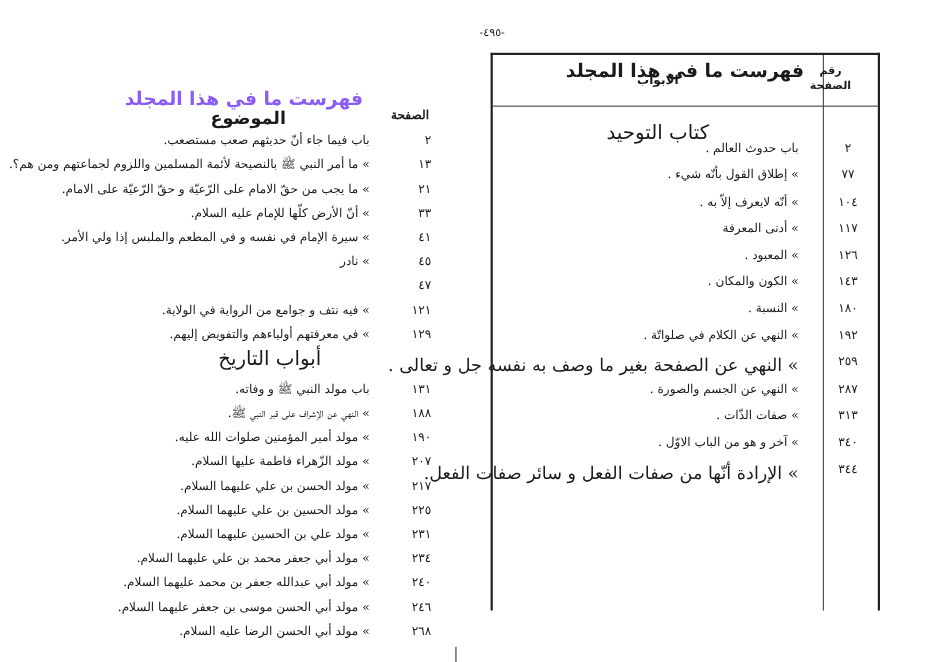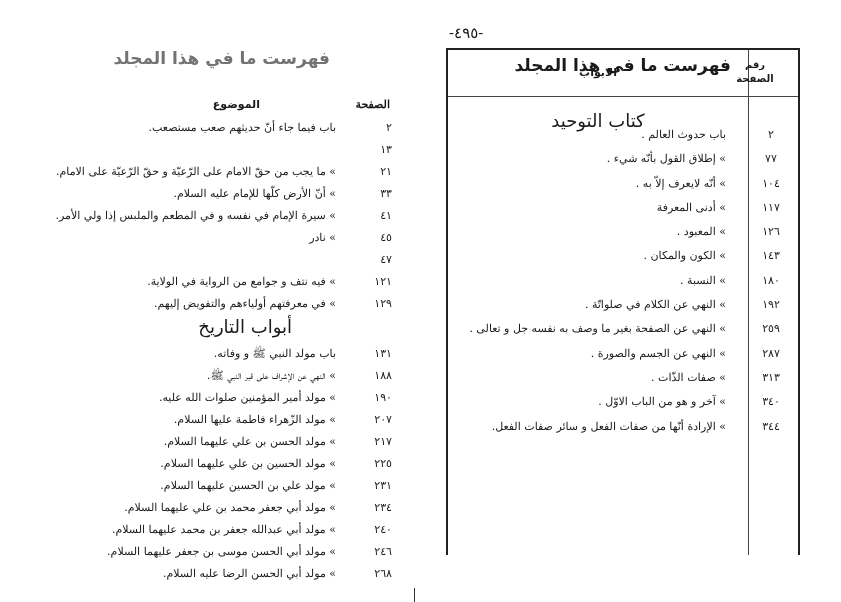--- a/index.html
+++ b/index.html
@@ -5,67 +5,68 @@
     html, body { margin: 0; padding: 0; }
     body {
       width: 841px; height: 602px; background: #ffffff; position: relative; overflow: hidden;
       font-family: "DejaVu Serif", serif; color: #1a1a1a;
     }
     .page-left { position: absolute; left: 0; top: 0; width: 420px; height: 602px; }
     .page-right { position: absolute; left: 420px; top: 0; width: 421px; height: 602px; }
 
     
     .left-title {
-      position: absolute; right: 90px; top: 48px; direction: rtl;
-      font-family: "DejaVu Sans", sans-serif; font-size: 17px; font-weight: bold; color: #737373;
+      position: absolute; right: 90px; top: 80px; direction: rtl;
+      font-family: "DejaVu Sans", sans-serif; font-size: 17px; font-weight: bold; color: #8b5cf6;
     }
     .left-head-page { position: absolute; right: 30px; top: 98px; direction: rtl; font-size: 11px; font-weight: bold; font-family: Liberation Sans, sans-serif; }
-    .left-head-topic { position: absolute; right: 160px; top: 98px; direction: rtl; font-size: 11px; font-weight: bold; font-family: "DejaVu Sans", sans-serif; margin-left: 48px; }
+    .left-head-topic { position: absolute; right: 160px; top: 98px; direction: rtl; font-size: 16px; font-weight: bold; font-family: "DejaVu Sans", sans-serif; margin-left: 48px; }
     .left-list { position: absolute; right: 28px; top: 118px; width: 390px; }
     .lrow { position: relative; height: 22px; direction: rtl; white-space: nowrap; }
     .lrow .num { position: absolute; right: 0; width: 32px; text-align: right; font-size: 11px; top: 3px; }
     .lrow .txt { position: absolute; right: 56px; font-size: 11px; top: 3px; }
     .lrow.section { height: 28px; }
     .lrow.section .sec { position: absolute; right: 100px; top: 0; font-size: 18px; font-family: "DejaVu Sans", sans-serif; }
 
     
     .right-title {
       position: absolute; right: 110px; top: 18px; direction: rtl;
       font-family: "DejaVu Sans", sans-serif; font-size: 17px; font-weight: bold; margin-top: 37px;
     }
-    .page-number { position: absolute; left: 29px; top: 24px; font-size: 15px; }
+    .page-number { position: absolute; left: 16px; top: 24px; font-size: 10px; }
     .toc-table { position: absolute; left: 26px; top: 48px; width: 354px; height: 507px;
       border-left: 2px solid #222; border-right: 2px solid #222; border-top: 2px solid #222; box-sizing: border-box; }
     .col-divider { position: absolute; left: 300px; top: 0; bottom: 0; width: 1px; background: #444; }
     .head-divider { position: absolute; left: 0; right: 0; top: 46px; height: 1px; background: #444; }
     .th-num { position: absolute; right: 20px; top: 8px; width: 46px; text-align: center; direction: rtl; font-size: 10px; font-weight: bold; line-height: 14px; font-family: "DejaVu Sans", sans-serif; }
     .th-chapters { position: absolute; left: 0; width: 300px; top: 16px; text-align: center; direction: rtl; font-size: 11px; font-weight: bold; font-family: "DejaVu Sans", sans-serif; }
     .r-section { position: absolute; left: 0; width: 300px; top: 60px; text-align: center; direction: rtl; font-size: 18px; font-family: "DejaVu Sans", sans-serif; }
     .r-list { position: absolute; left: 0; right: 0; top: 74px; }
     .rrow { position: relative; height: 24.3px; direction: rtl; white-space: nowrap; }
     .rrow .num { position: absolute; right: 12px; width: 30px; text-align: center; font-size: 11px; top: 4px; }
     .rrow .txt { position: absolute; right: 72px; font-size: 11px; top: 4px; }
-    .rrow .txt.small { font-size: 11px; margin-left: 48px; }
+    .rrow .txt.small { font-size: 16px; margin-left: 48px; }
     .gutter-line { position: absolute; left: 414px; top: 588px; width: 1px; height: 14px; background: #333; }
   </style>
 </head>
 <body>
 
 <div class="page-left">
   <div class="left-title">فهرست ما في هذا المجلد</div>
   <div class="left-head-page">الصفحة</div>
   <div class="left-head-topic">الموضوع</div>
 
   <div class="left-list">
     <div class="lrow">
         <span class="num">٢</span>
         <span class="txt">باب فيما جاء أنّ حديثهم صعب مستصعب.</span>
       </div>
     <div class="lrow">
         <span class="num">١٣</span>
+        <span class="txt">» ما أمر النبي ﷺ بالنصيحة لأئمة المسلمين واللزوم لجماعتهم ومن هم؟.</span>
       </div>
     <div class="lrow">
         <span class="num">٢١</span>
         <span class="txt">» ما يجب من حقّ الامام على الرّعيّة و حقّ الرّعيّة على الامام.</span>
       </div>
     <div class="lrow">
         <span class="num">٣٣</span>
         <span class="txt">» أنّ الأرض كلّها للإمام عليه السلام.</span>
       </div>
     <div class="lrow">

